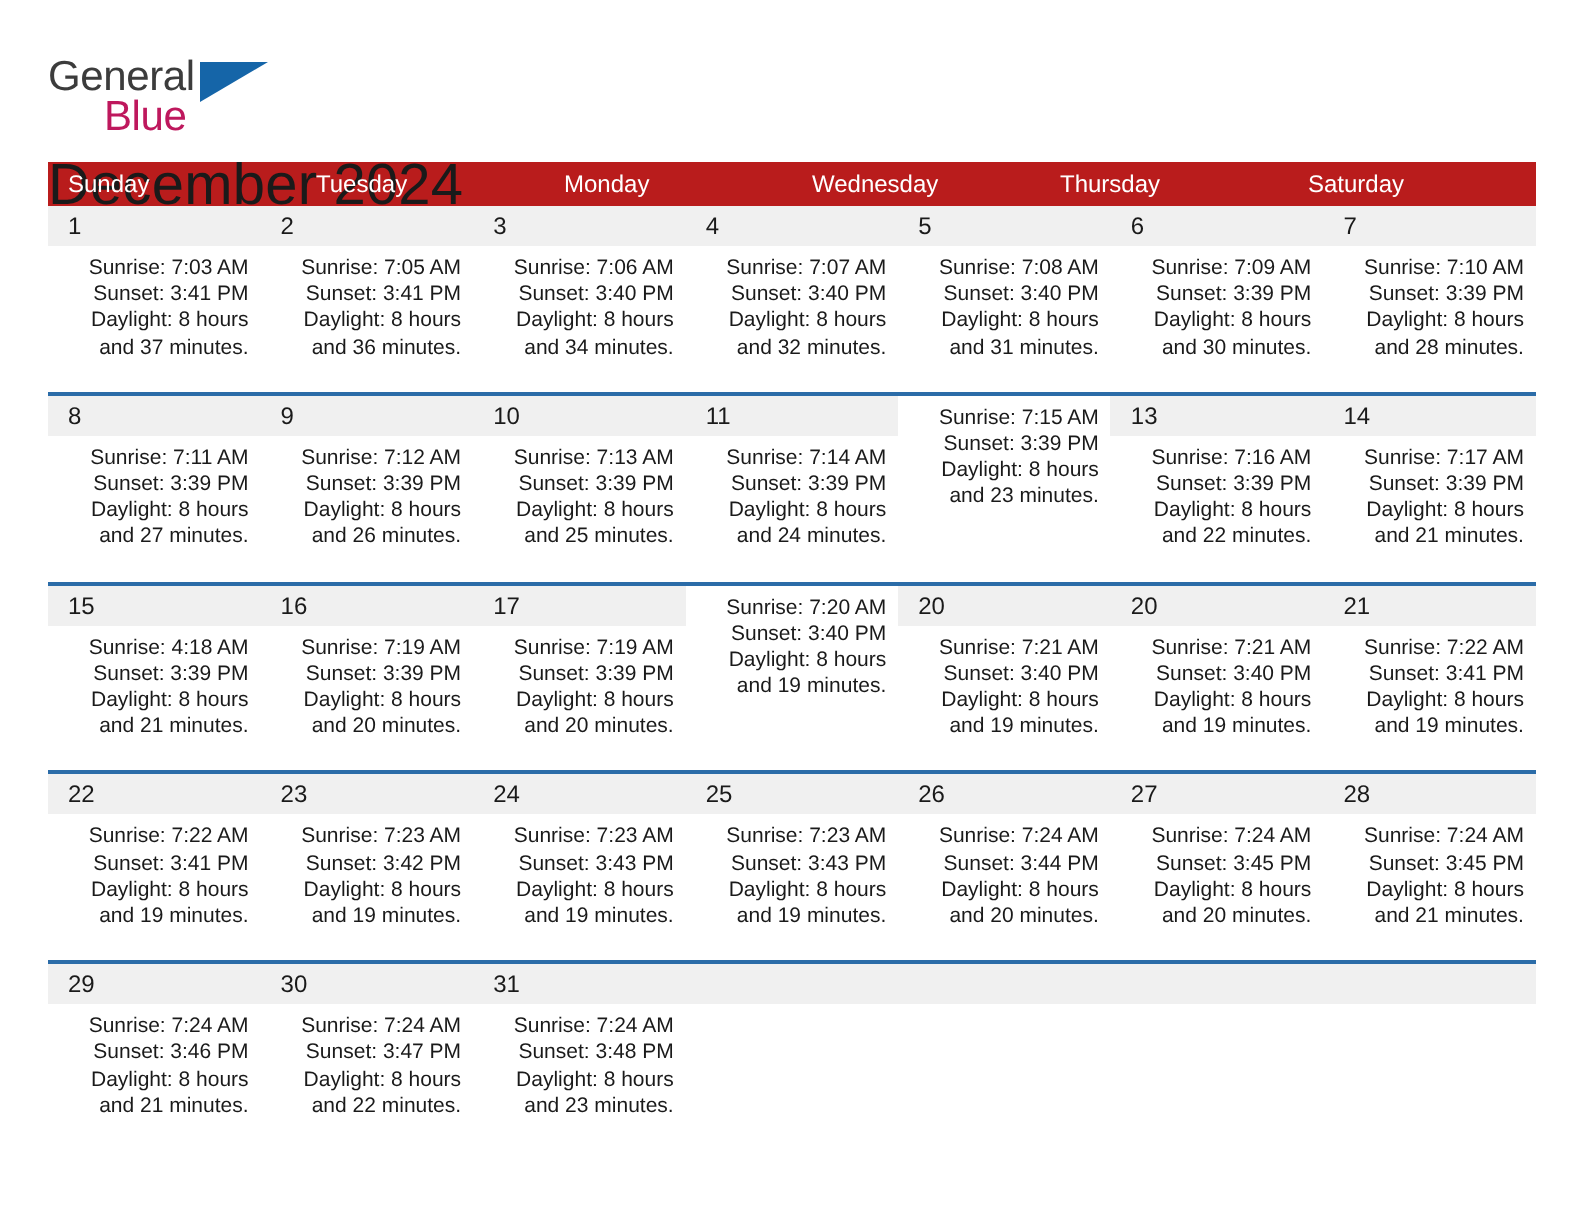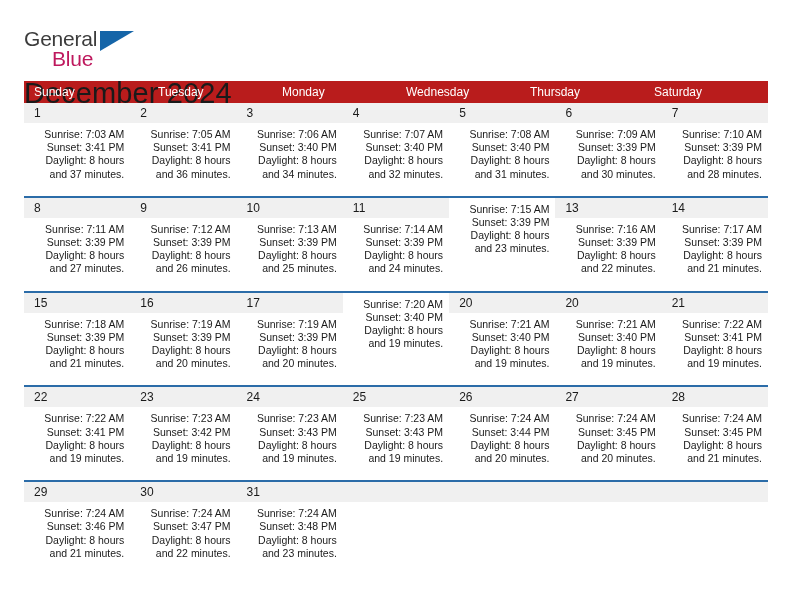--- a/index.html
+++ b/index.html
@@ -328,21 +328,21 @@
       <div class="day-line">and 21 minutes.</div>
     </div>
   </div>
         </div>
         <div class="week-row">
           <div class="day-cell">
     <div class="day-num-band">
       <span class="day-num">15</span>
     </div>
     <div class="day-body">
-      <div class="day-line">Sunrise: 7:18 AM</div>
+      <div class="day-line">Sunrise: 4:18 AM</div>
       <div class="day-line">Sunset: 3:39 PM</div>
       <div class="day-line">Daylight: 8 hours</div>
       <div class="day-line">and 21 minutes.</div>
     </div>
   </div>
           <div class="day-cell">
     <div class="day-num-band">
       <span class="day-num">16</span>
     </div>
     <div class="day-body">

